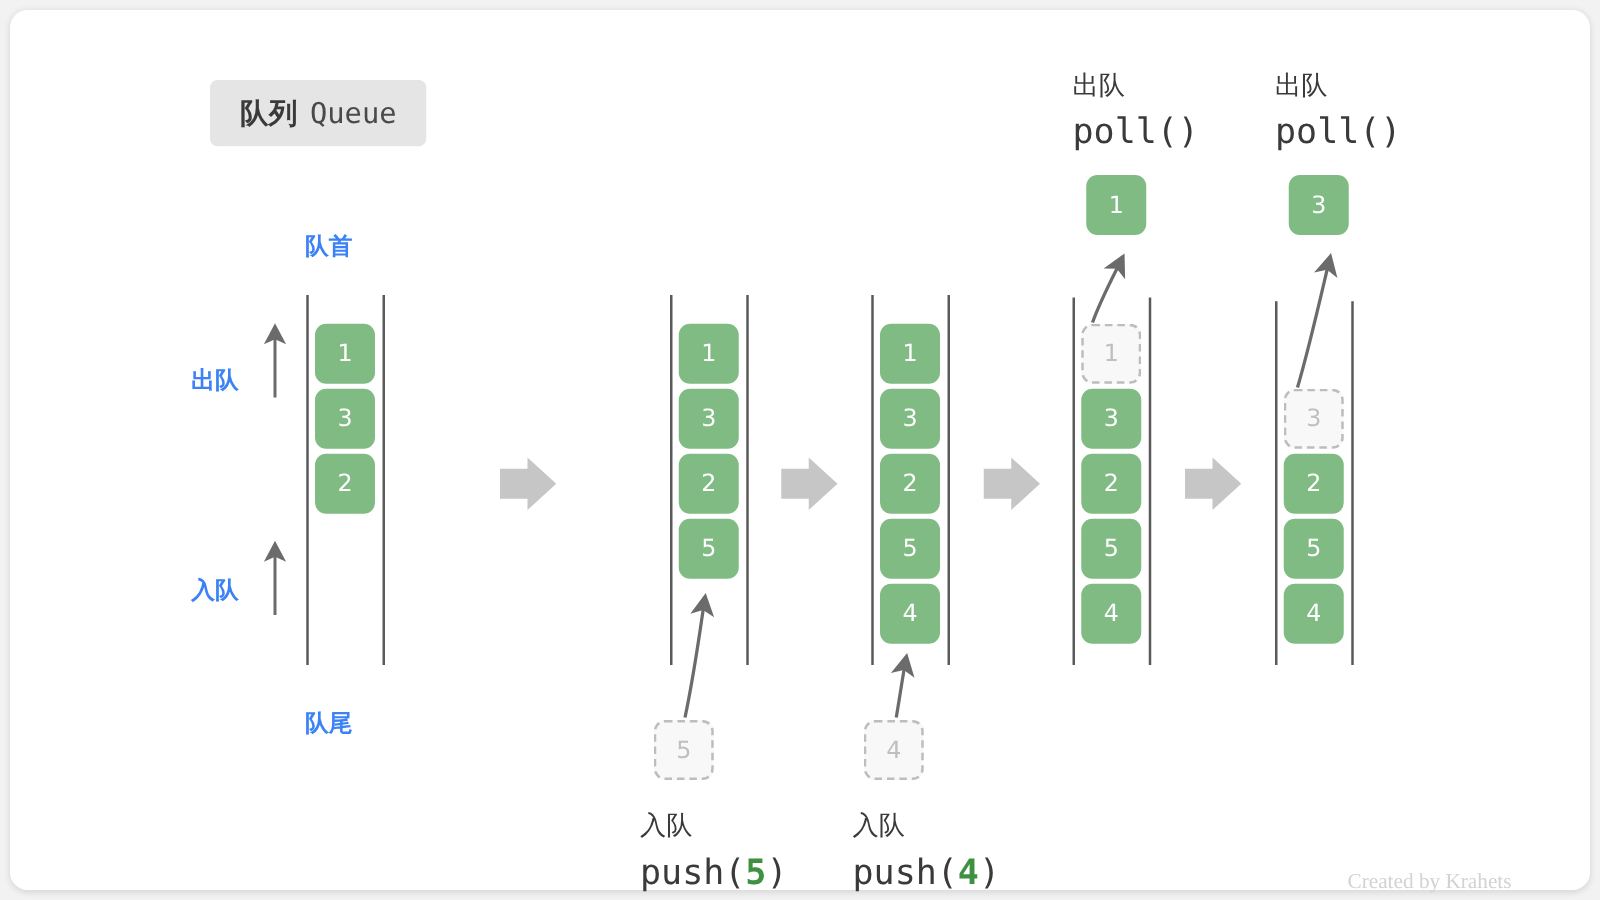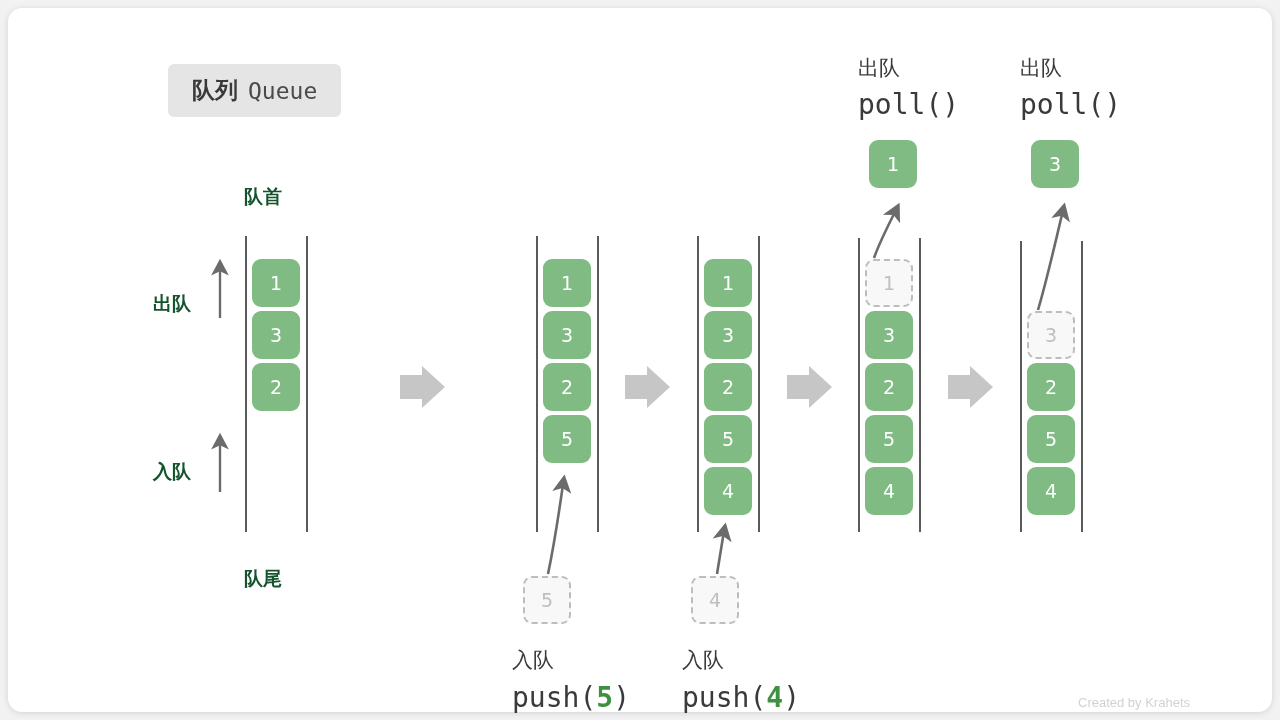--- a/index.html
+++ b/index.html
@@ -35,21 +35,21 @@
   #title-badge .en{
     font-size:23px;
     font-family:"DejaVu Sans Mono","Liberation Mono",monospace;
     color:#4a4a4a;margin-left:10px;vertical-align:middle;
   }
 
   
   .abs{position:absolute;white-space:nowrap;}
   .cn-bold{
     font-family:"DejaVu Sans","Liberation Sans",sans-serif;
-    font-weight:bold;font-size:19px;color:#14532d;
+    font-weight:bold;font-size:19px;color:#3b82f6;
   }
   .cn-reg{
     font-family:"DejaVu Sans","Liberation Sans",sans-serif;
     font-size:21px;color:#3a3a3a;
   }
   .mono{
     font-family:"DejaVu Sans Mono","Liberation Mono",monospace;
     font-size:28px;color:#3a3a3a;
   }
   .mono .arg{color:#3f9142;font-weight:bold;}
@@ -73,22 +73,22 @@
     background:#f8f8f8;
     border:2px dashed #bdbdbd;
     color:#bfbfbf;
   }
 
   svg.ov{position:absolute;left:0;top:0;width:1264px;height:704px;overflow:visible;pointer-events:none;}
 
   
   #watermark{
     position:absolute;left:1070px;top:669px;
-    font-family:Liberation Sans, sans-serif;
-    font-size:13px;color:#d2d2d2;white-space:nowrap;
+    font-family:Liberation Serif, serif;
+    font-size:17px;color:#d2d2d2;white-space:nowrap;
   }
 </style>
 </head>
 <body>
 
 <div id="card">
 <div class="stage">
 
   <div id="title-badge">
     <span class="cn">队列</span><span class="en">Queue</span>

